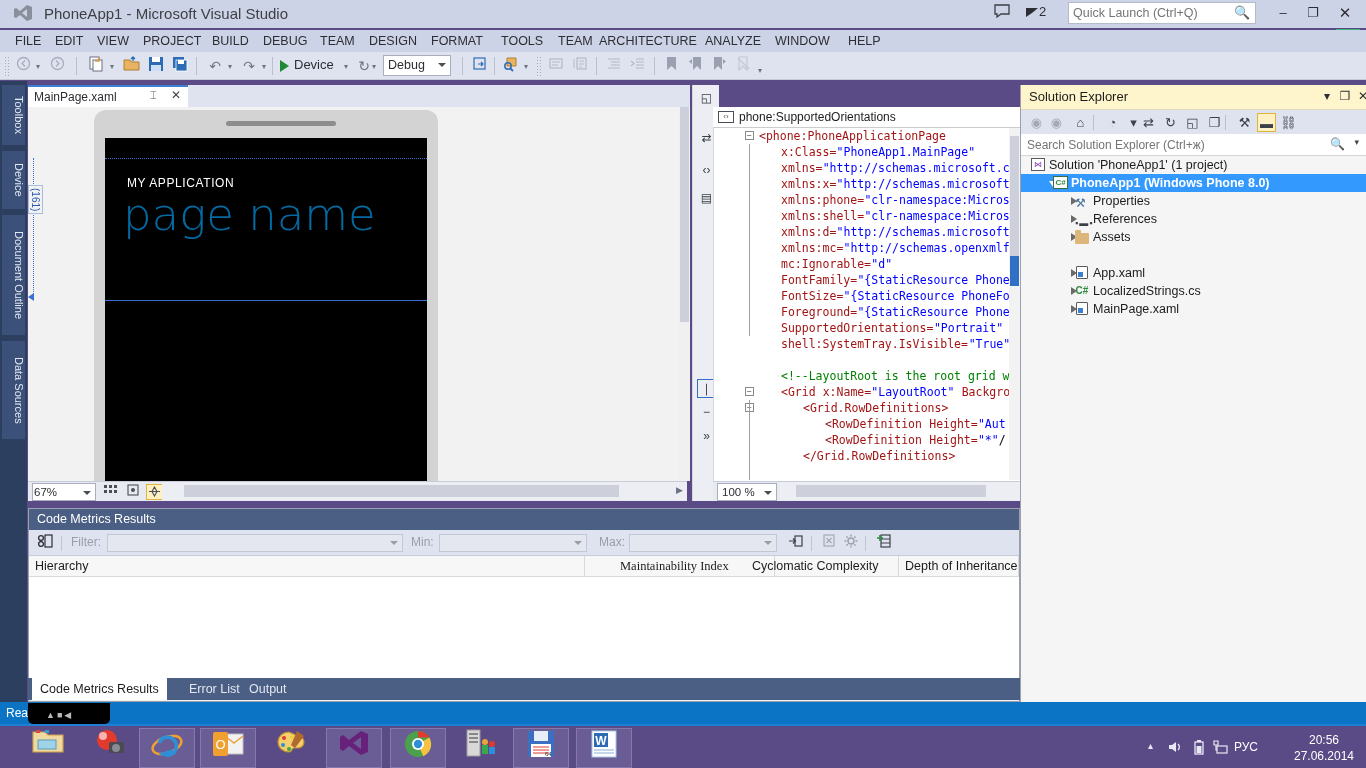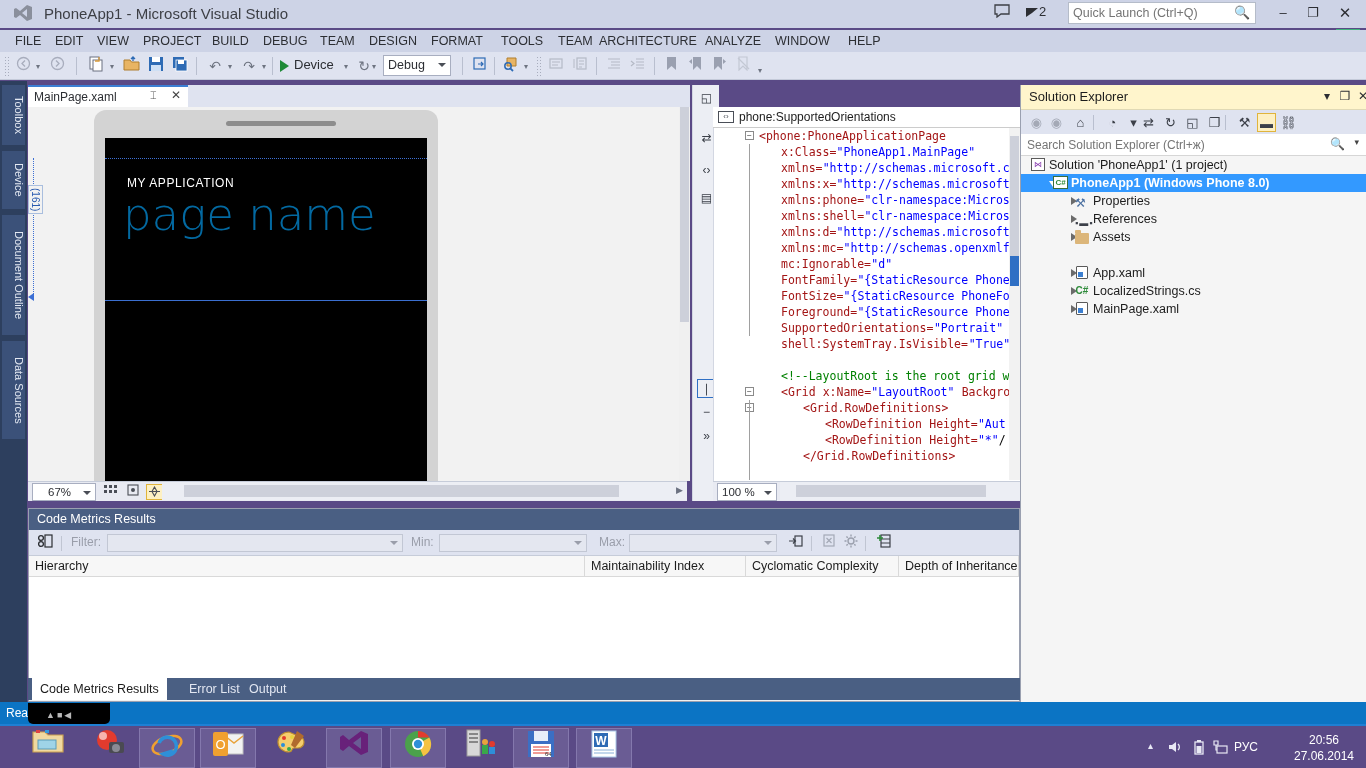--- a/index.html
+++ b/index.html
@@ -197,21 +197,21 @@
   }
 
   
   .zoom-bar {
     position: absolute; left: 28px; top: 481px; width: 659px; height: 20px;
     background: #e8eaf2; border-top: 1px solid #c6ccd9;
   }
   .zoom-combo {
     position: absolute; left: 4px; top: 1px; width: 64px; height: 18px;
     background: #fff; border: 1px solid #a8aec0; font-size: 11.5px;
-    color: #2c2e33; line-height: 16px; padding-left: 15px;
+    color: #2c2e33; line-height: 16px; padding-left: 1px;
   }
   .zb-icon {
     position: absolute; top: 2px; width: 17px; height: 16px;
     font-size: 12px; text-align: center; line-height: 16px; color: #4a4e57; cursor: default;
   }
   .zb-icon.sel { background: #fdf0c3; border: 1px solid #e0b43c; }
   .h-scroll {
     position: absolute; left: 162px; top: 482px; width: 525px; height: 18px;
     background: #eceef4;
   }
@@ -847,21 +847,21 @@
       <div class="bt-icon" style="left:844px;">
         <svg width="15" height="14" viewBox="0 0 15 14">
             <rect x="5" y="1" width="9" height="12" fill="none" stroke="#3c4049" stroke-width="1.2"></rect>
             <path d="M5 5 h9 M5 9 h9" stroke="#3c4049" stroke-width="1"></path>
             <path d="M2 1 v6 M-1 4 h6" stroke="#2e8b3a" stroke-width="1.6" transform="translate(2,0)"></path>
           </svg>
       </div>
     </div>
     <div class="grid-head" id="gridhead">
         <div class="gh-cell" style="left: 0px; width: 556px;">Hierarchy</div>
-        <div class="gh-cell" style="left: 556px; width: 161px;">Maintainability Index</div>
+        <div class="gh-cell" style="left: 585px; width: 161px; font-family: Liberation Serif, serif;">Maintainability Index</div>
         <div class="gh-cell" style="left: 717px; width: 153px;">Cyclomatic Complexity</div>
         <div class="gh-cell" style="left: 870px; width: 120px;">Depth of Inheritance</div>
       </div>
     <div class="grid-body"></div>
   </div>
 
   <div class="btm-tabs" id="btmtabs">
       <div class="btm-tab active" style="left: 4px;">Code Metrics Results</div>
       <div class="btm-tab" style="left: 153px;">Error List</div>
       <div class="btm-tab" style="left: 213px;">Output</div>

